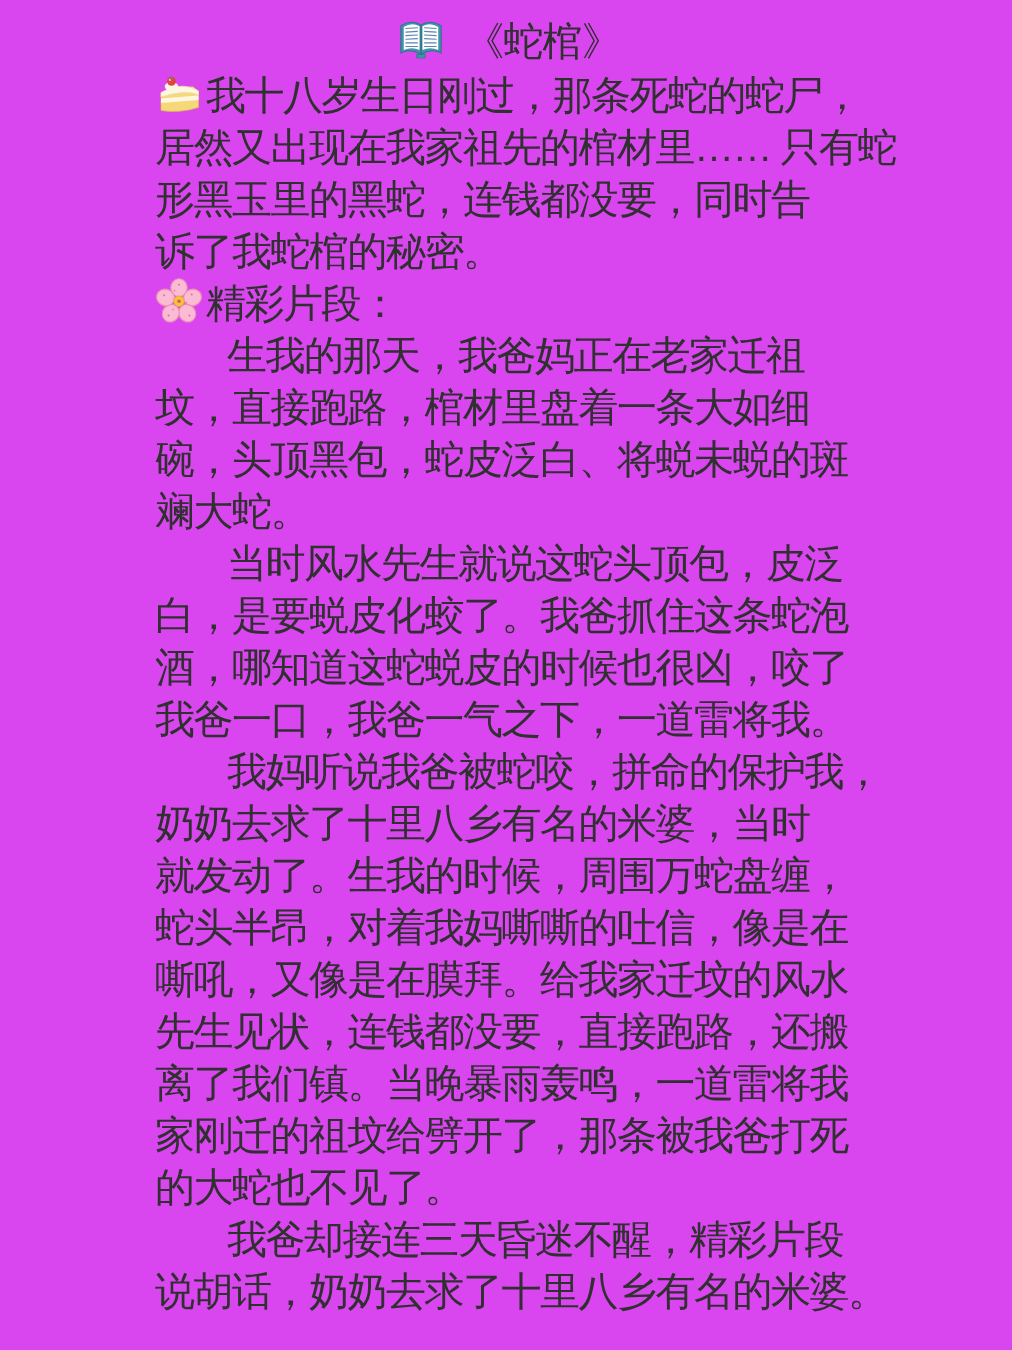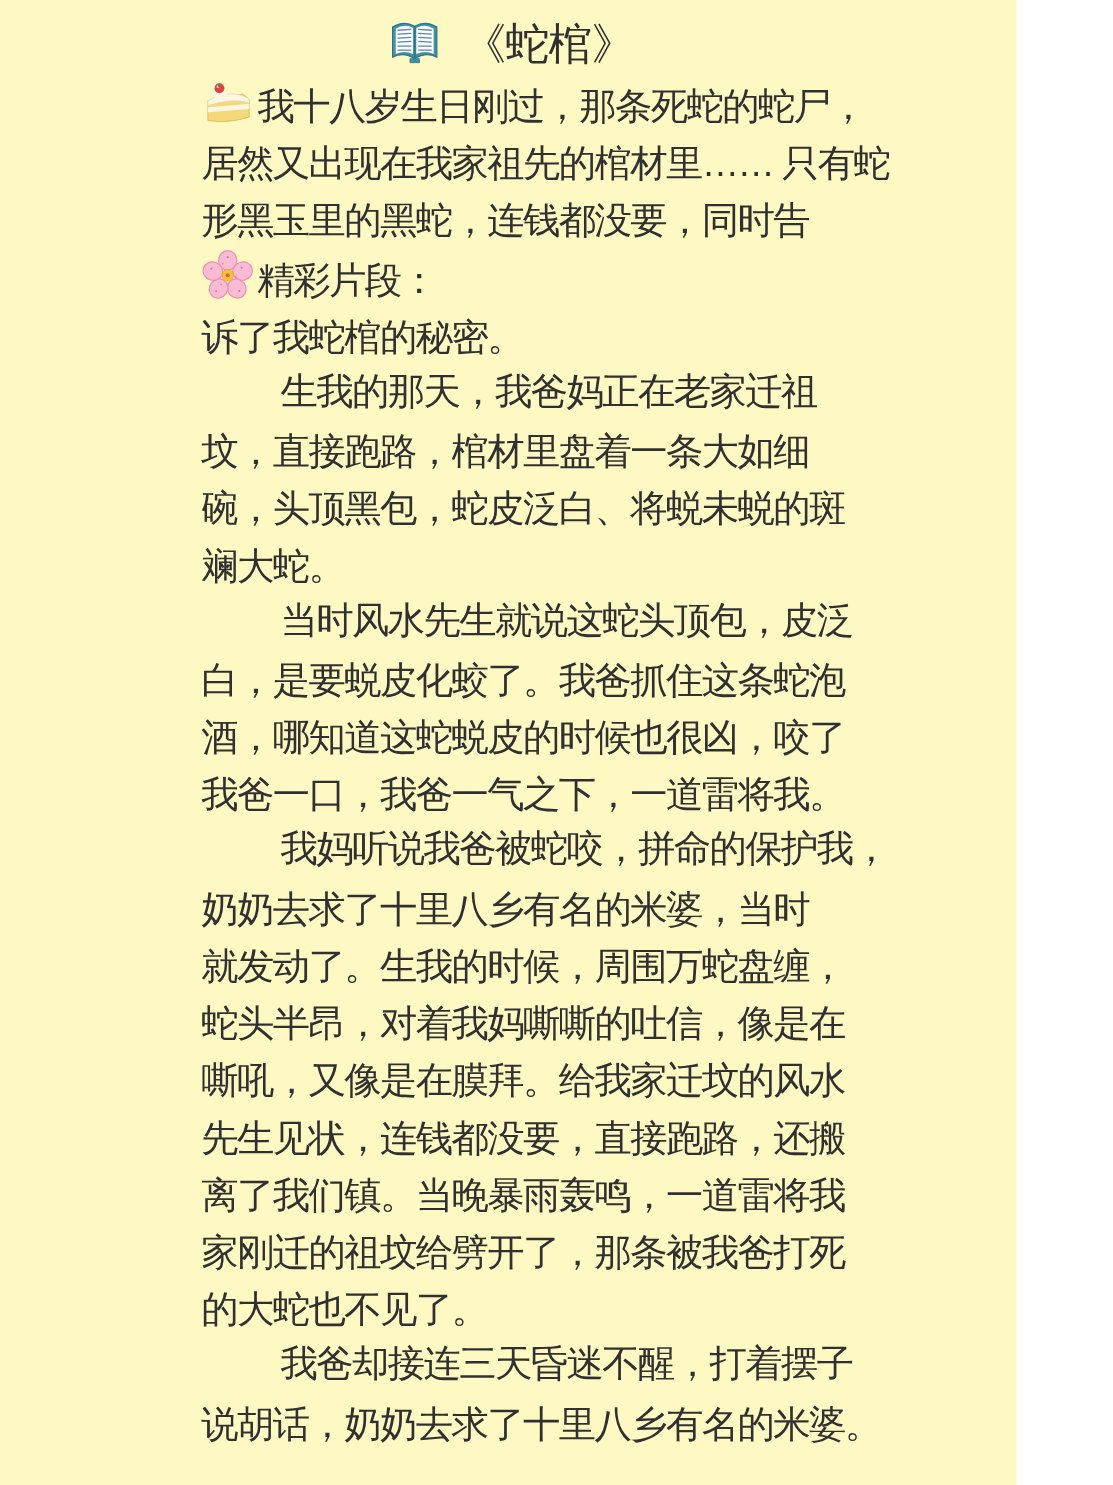--- a/index.html
+++ b/index.html
@@ -9,44 +9,42 @@
   }
   body {
     width: 1012px;
     height: 1350px;
     font-family: "Liberation Sans", sans-serif;
     color: #303030;
     overflow: hidden;
   }
   .page {
     box-sizing: border-box;
-    width: 924px;
+    width: 1012px;
     height: 1350px;
     padding: 14px 148px 1px 155px;
-    background: #fef9c3;
+    background: #d946ef;
   }
   .title-line {
     text-align: center;
     font-size: 40px;
     line-height: 55px;
     letter-spacing: -1px;
     white-space: nowrap;
     color: #303030;
   }
   .line {
-    font-size: 34px;
+    font-size: 40px;
     line-height: 52px;
     letter-spacing: -1.5px;
     white-space: nowrap;
     color: #303030;
-    margin-left: 28px;
   }
   .line.indent {
     padding-left: 72px;
-    font-family: Liberation Mono, monospace;
   }
   .emoji {
     display: inline-block;
     width: 48px;
     height: 48px;
     vertical-align: -9px;
     margin-right: 3px;
   }
   .emoji svg {
     width: 100%;
@@ -99,20 +97,21 @@
     <path d="M8 38 L58 34 L58 40 L8 44 Z" fill="#fdf6e3"></path>
     <path d="M8 30 Q18 24 30 22 Q46 20 58 28 L58 33 Q40 26 8 36 Z" fill="#fdf6e3" stroke="#e8d9ad" stroke-width="1"></path>
     <ellipse cx="22" cy="22" rx="9" ry="6" fill="#fdf6e3"></ellipse>
     <circle cx="22" cy="15" r="6" fill="#e04444"></circle>
     <circle cx="20" cy="13" r="1.5" fill="#ffffff" opacity="0.8"></circle>
     <path d="M22 9 L24 13 L20 13 Z" fill="#3f9b4f"></path>
   </svg>
 </span><span>我十八岁生日刚过，那条死蛇的蛇尸，</span></div>
       <div class="line"><span>居然又出现在我家祖先的棺材里…… 只有蛇</span></div>
       <div class="line"><span>形黑玉里的黑蛇，连钱都没要，同时告</span></div>
+      <div class="line"><span>诉了我蛇棺的秘密。</span></div>
       <div class="line"><span class="emoji">
   <svg viewBox="0 0 64 64" xmlns="http://www.w3.org/2000/svg">
     <g fill="#f9bcd4" stroke="#ee8fb6" stroke-width="1.5">
       <ellipse cx="32" cy="13" rx="11" ry="12"></ellipse>
       <ellipse cx="50" cy="26" rx="11" ry="12" transform="rotate(72 50 26)"></ellipse>
       <ellipse cx="43" cy="47" rx="11" ry="12" transform="rotate(144 43 47)"></ellipse>
       <ellipse cx="21" cy="47" rx="11" ry="12" transform="rotate(216 21 47)"></ellipse>
       <ellipse cx="14" cy="26" rx="11" ry="12" transform="rotate(288 14 26)"></ellipse>
     </g>
     <g fill="#d96a9b">
@@ -122,35 +121,34 @@
               <circle cx="18" cy="50" r="1.2"></circle>
       <circle cx="12" cy="23" r="1.2"></circle>
               <circle cx="26" cy="17" r="1"></circle>
       <circle cx="42" cy="33" r="1"></circle>
               <circle cx="24" cy="42" r="1"></circle>
     </g>
     <circle cx="32" cy="31" r="7" fill="#f6c33c" stroke="#e8a62c" stroke-width="1"></circle>
     <circle cx="32" cy="31" r="2.4" fill="#e2595a"></circle>
   </svg>
 </span><span>精彩片段：</span></div>
-      <div class="line"><span>诉了我蛇棺的秘密。</span></div>
       <div class="line indent"><span>生我的那天，我爸妈正在老家迁祖</span></div>
       <div class="line"><span>坟，直接跑路，棺材里盘着一条大如细</span></div>
       <div class="line"><span>碗，头顶黑包，蛇皮泛白、将蜕未蜕的斑</span></div>
       <div class="line"><span>斓大蛇。</span></div>
       <div class="line indent"><span>当时风水先生就说这蛇头顶包，皮泛</span></div>
       <div class="line"><span>白，是要蜕皮化蛟了。我爸抓住这条蛇泡</span></div>
       <div class="line"><span>酒，哪知道这蛇蜕皮的时候也很凶，咬了</span></div>
       <div class="line"><span>我爸一口，我爸一气之下，一道雷将我。</span></div>
       <div class="line indent"><span>我妈听说我爸被蛇咬，拼命的保护我，</span></div>
       <div class="line"><span>奶奶去求了十里八乡有名的米婆，当时</span></div>
       <div class="line"><span>就发动了。生我的时候，周围万蛇盘缠，</span></div>
       <div class="line"><span>蛇头半昂，对着我妈嘶嘶的吐信，像是在</span></div>
       <div class="line"><span>嘶吼，又像是在膜拜。给我家迁坟的风水</span></div>
       <div class="line"><span>先生见状，连钱都没要，直接跑路，还搬</span></div>
       <div class="line"><span>离了我们镇。当晚暴雨轰鸣，一道雷将我</span></div>
       <div class="line"><span>家刚迁的祖坟给劈开了，那条被我爸打死</span></div>
       <div class="line"><span>的大蛇也不见了。</span></div>
-      <div class="line indent"><span>我爸却接连三天昏迷不醒，打着摆子</span></div>
+      <div class="line indent"><span>我爸却接连三天昏迷不醒，精彩片段</span></div>
       <div class="line"><span>说胡话，奶奶去求了十里八乡有名的米婆。</span></div>
     </div>
 
 </div>
 
 </body></html>

